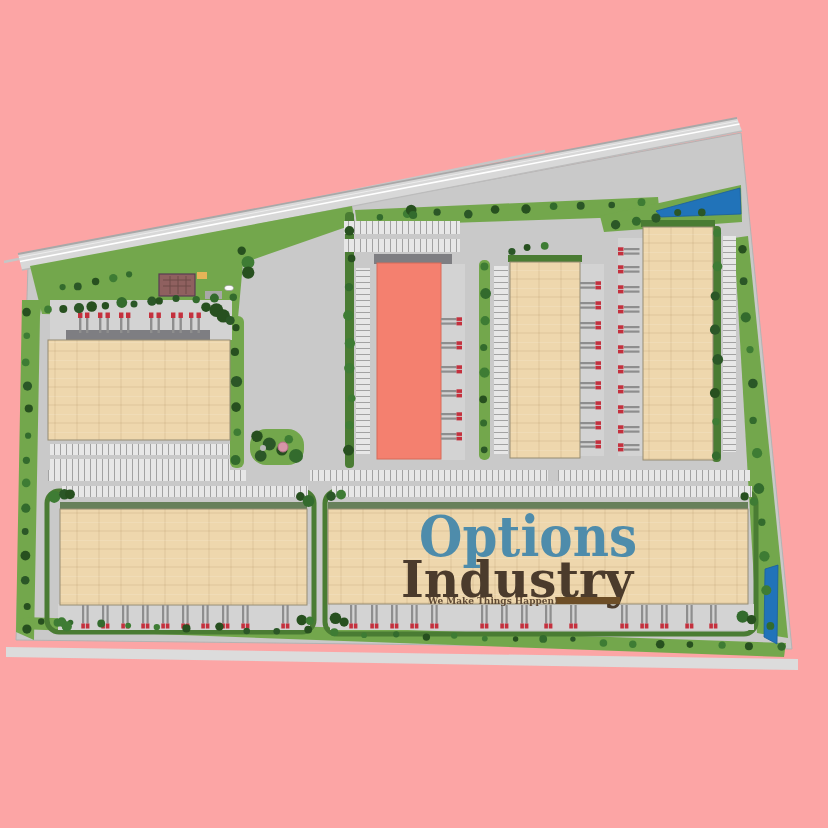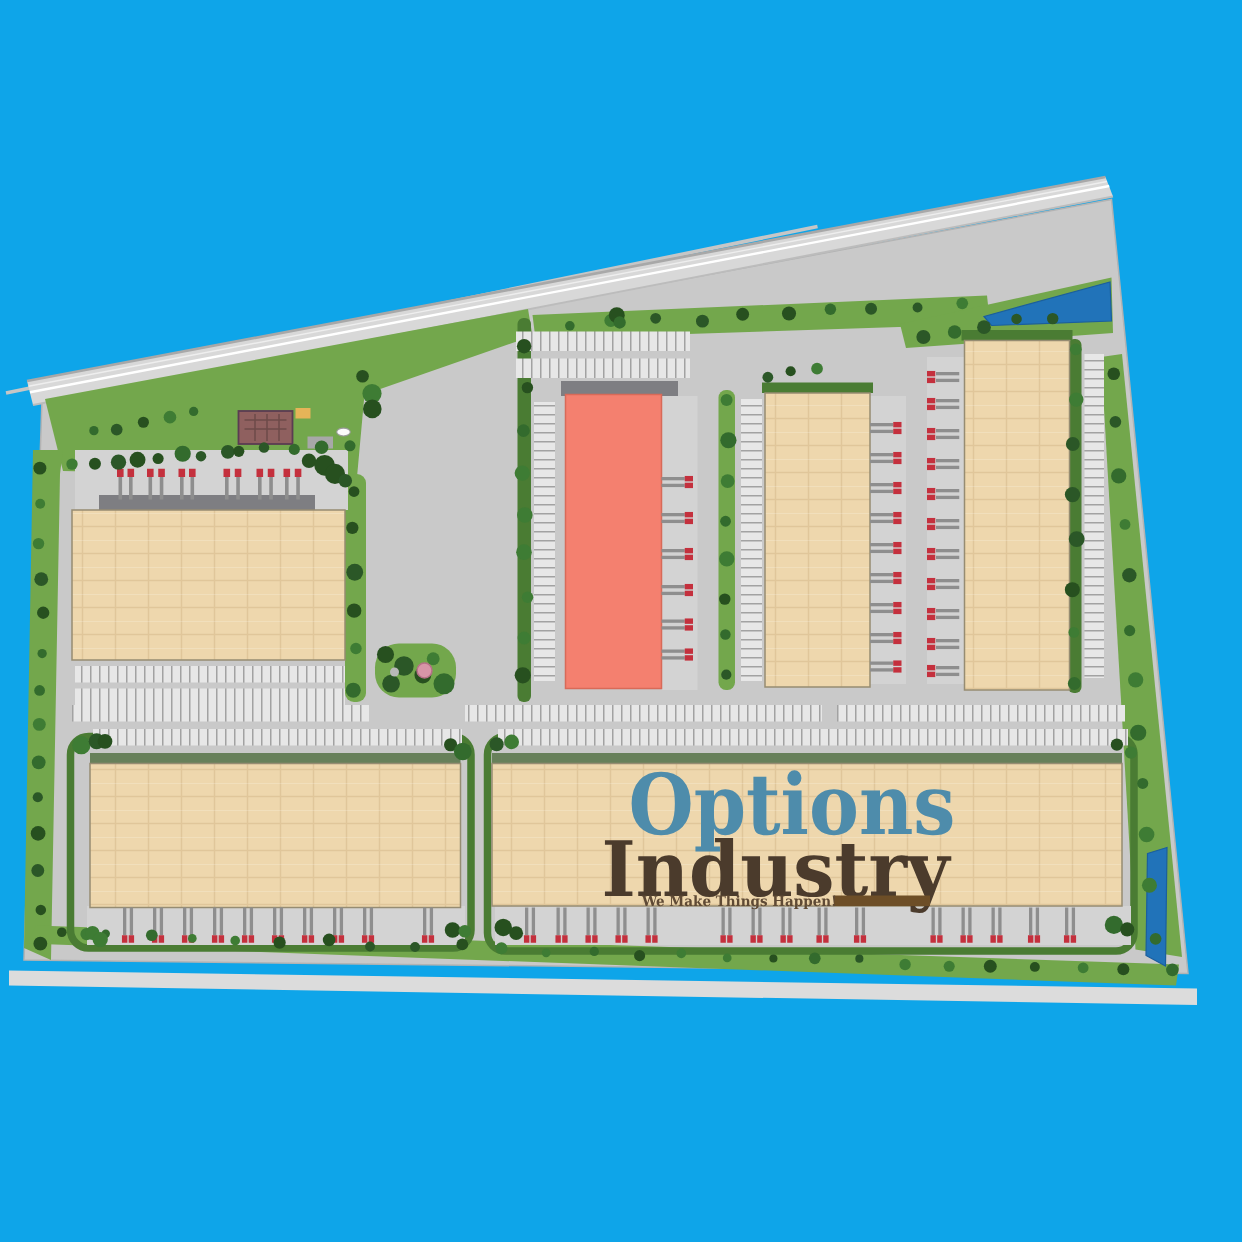--- a/index.html
+++ b/index.html
@@ -1,16 +1,16 @@
 <!DOCTYPE html>
 <html style="--c-pavement: #c9c9c9; --c-apron: #d3d3d3; --c-lawn: #73a74c; --c-hedge: #4a7c33; --c-tan: #eed7ad; --c-red: #f4806f; --c-water: #2173b9; --c-truck: #c4303d; --c-trailer: #8e8e8e; --c-stall: #e7e7e7; --c-logo_blue: #4e8cab; --c-logo_brown: #4b3b2c; --c-tagline_brown: #5f4a35; --c-underline_brown: #6d4e27;"><head>
 <meta charset="utf-8">
 <style>
   html,body{margin:0;padding:0;background:#fff;}
-  .stage{position:relative;width:828px;height:828px;background:#0ea5e9;overflow:hidden;
+  .stage{position:relative;width:828px;height:828px;background:#fca5a5;overflow:hidden;
          font-family:"DejaVu Serif","Liberation Serif",serif;}
   svg{position:absolute;left:0;top:0;}
   
   .pave   {fill:var(--c-pavement);}
   .apron  {fill:var(--c-apron);}
   .lawn   {fill:var(--c-lawn);}
   .hedge-f{fill:var(--c-hedge);}
   .hedge-s{fill:none;stroke:var(--c-hedge);stroke-width:5;}
   .water  {fill:var(--c-water);stroke:#1a5e9e;stroke-width:.8;}
   .red-b  {fill:var(--c-red);stroke:#d86a58;stroke-width:1;}

